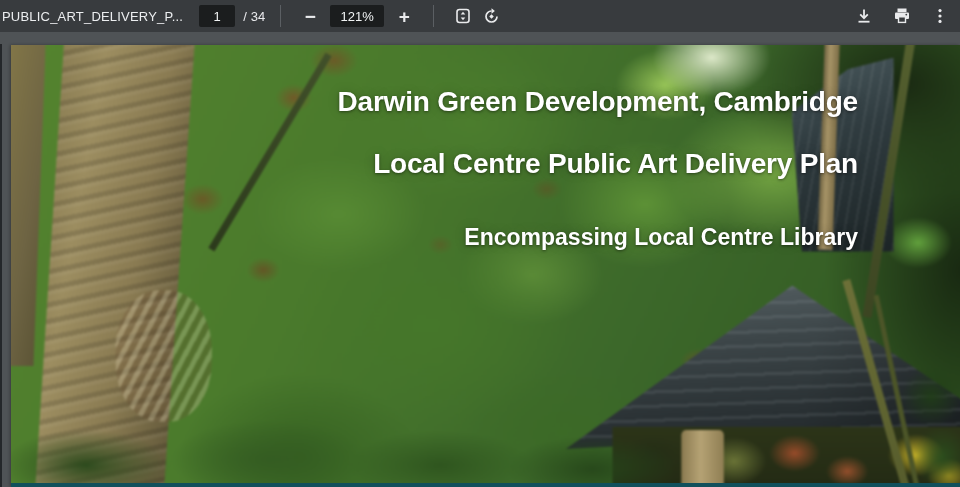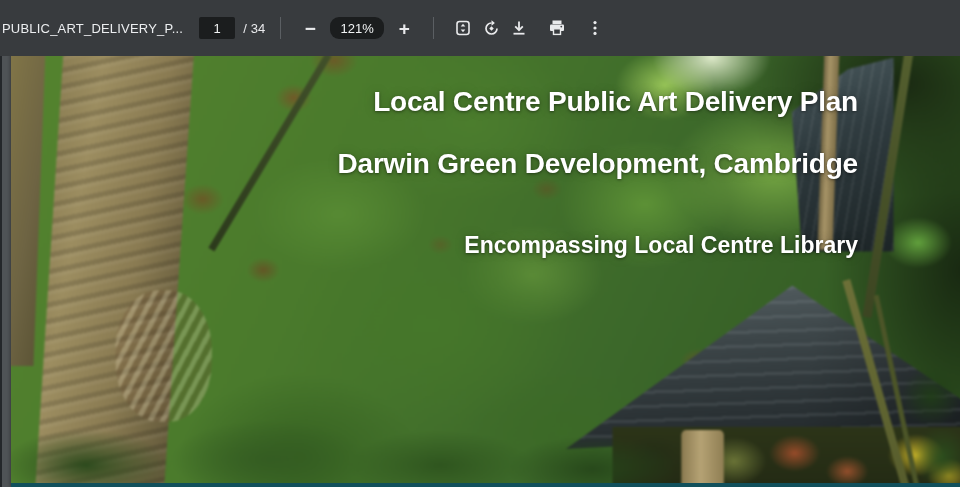--- a/index.html
+++ b/index.html
@@ -1,29 +1,29 @@
 <!DOCTYPE html>
 <html><head>
 <meta charset="utf-8">
 <style>
   html,body{margin:0;padding:0;background:#222;}
   .app{position:relative;width:960px;height:487px;overflow:hidden;
        font-family:"Liberation Sans",sans-serif;background:#4f5356;}
 
   
-  .toolbar{position:absolute;top:0;left:0;right:0;height:56px;background:#383b3e;
-           display:flex;align-items:center;justify-content:flex-start;
+  .toolbar{position:absolute;top:0;left:0;right:0;height:32px;background:#383b3e;
+           display:flex;align-items:center;justify-content:space-between;
            color:#e9eaec;font-size:13px;z-index:20;}
   .tb-left{display:flex;align-items:center;padding-left:2px;}
   .filename{max-width:185px;white-space:nowrap;overflow:hidden;letter-spacing:.2px;
             color:#eceef0;margin-right:16px;}
   .page-box,.zoom-box{background:#1b1d1e;border-radius:2px;height:22px;min-width:26px;
             display:inline-flex;align-items:center;justify-content:center;
             padding:0 5px;color:#f1f3f4;cursor:text;}
-  .zoom-box{min-width:44px;border-radius:9px;}
+  .zoom-box{min-width:44px;}
   .page-total{margin-left:8px;color:#e9eaec;display:inline-flex;gap:4px;}
   .sep{width:1px;height:22px;background:#5b5f63;margin:0 15px;display:inline-block;}
   .tb-btn{background:none;border:none;color:#e9eaec;width:28px;height:28px;padding:0;
           display:inline-flex;align-items:center;justify-content:center;cursor:pointer;}
   .tb-btn svg{display:block;}
   .glyph{font-size:19px;line-height:1;font-weight:bold;}
   .zoom-out-btn{margin-right:6px;} .zoom-in-btn{margin-left:6px;}
   .tb-right{display:flex;align-items:center;gap:10px;padding-right:6px;}
 
   
@@ -113,21 +113,21 @@
   .fg-right{left:885px;top:320px;width:64px;height:122px;background:
     radial-gradient(40px 40px at 30px 30px, rgba(32,62,22,.85), transparent 75%),
     radial-gradient(38px 40px at 40px 90px, rgba(44,82,30,.85), transparent 75%);}
 
   .teal-footer{position:absolute;left:0;right:0;bottom:0;height:4px;background:#11505c;z-index:5;}
 
   
   .text-block{position:absolute;top:26px;right:102px;text-align:right;color:#fff;z-index:4;
     text-shadow:0 1px 3px rgba(0,0,0,.45),0 0 12px rgba(0,0,0,.18);}
   .doc-title{font-size:28px;line-height:62px;font-weight:bold;letter-spacing:-.2px;}
-  .doc-subtitle{font-size:23px;line-height:40px;font-weight:bold;margin-top:30px;}
+  .doc-subtitle{font-size:23px;line-height:40px;font-weight:bold;margin-top:22px;}
   .doc-subtitle em{font-style:italic;}
 </style>
 </head>
 <body>
 
 <div class="app">
 
   <header class="toolbar">
     <div class="tb-left">
       <span class="filename">PUBLIC_ART_DELIVERY_P...</span>
@@ -214,22 +214,22 @@
         <div class="gazebo-int"></div>
         <div class="post"></div>
         <div class="vine"></div>
         <div class="vine2"></div>
         <div class="bottom-foliage"></div>
         <div class="fg-right"></div>
       </div>
 
       <div class="text-block">
         <div class="doc-title">
+          <div>Darwin Green Development, Cambridge</div>
           <div>Local Centre Public Art Delivery Plan</div>
-          <div>Darwin Green Development, Cambridge</div>
         </div>
         <div class="doc-subtitle">
           <div>Encompassing Local Centre Library</div>
         </div>
       </div>
 
       <div class="teal-footer"></div>
     </div>
   </main>
 

